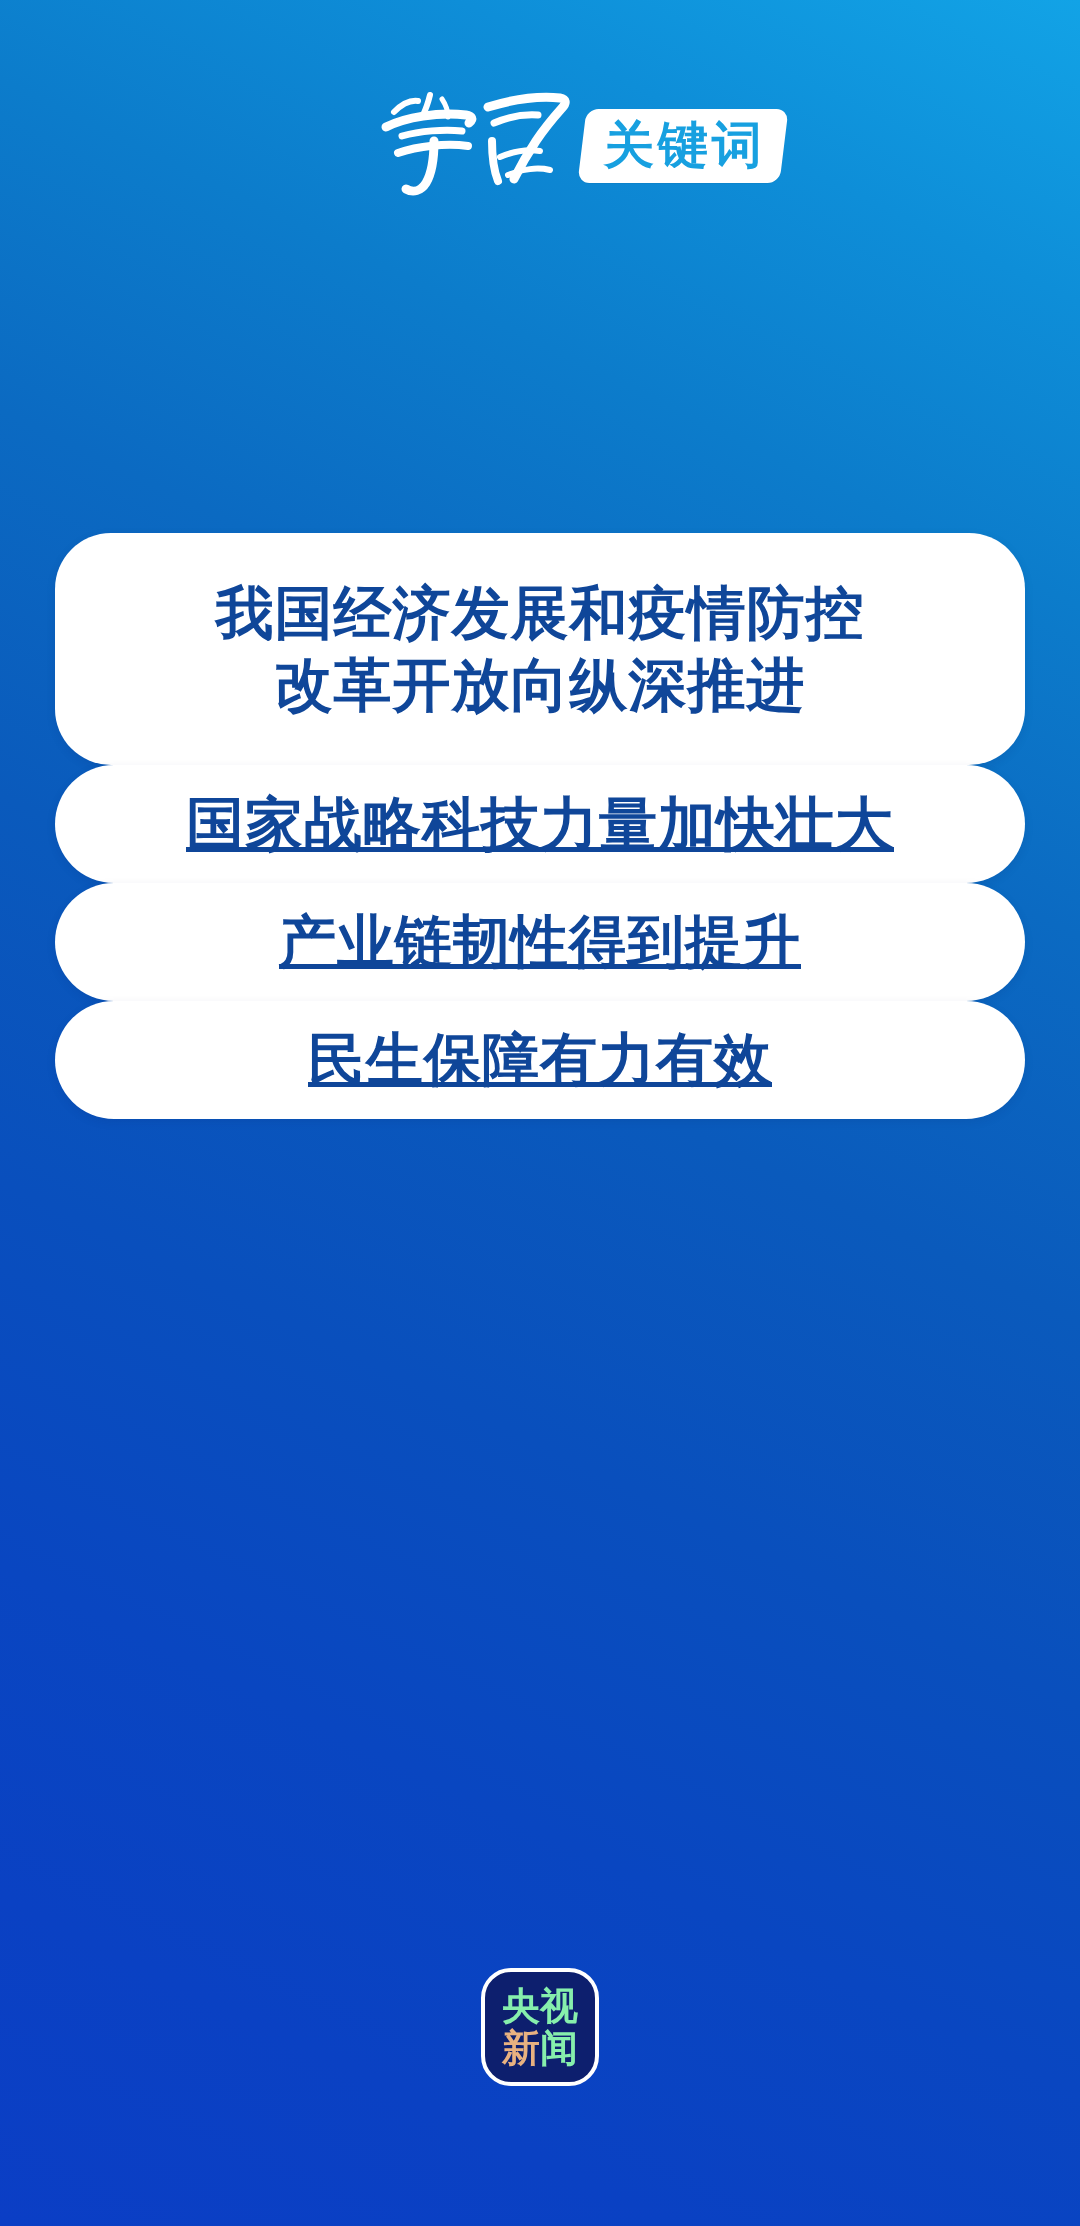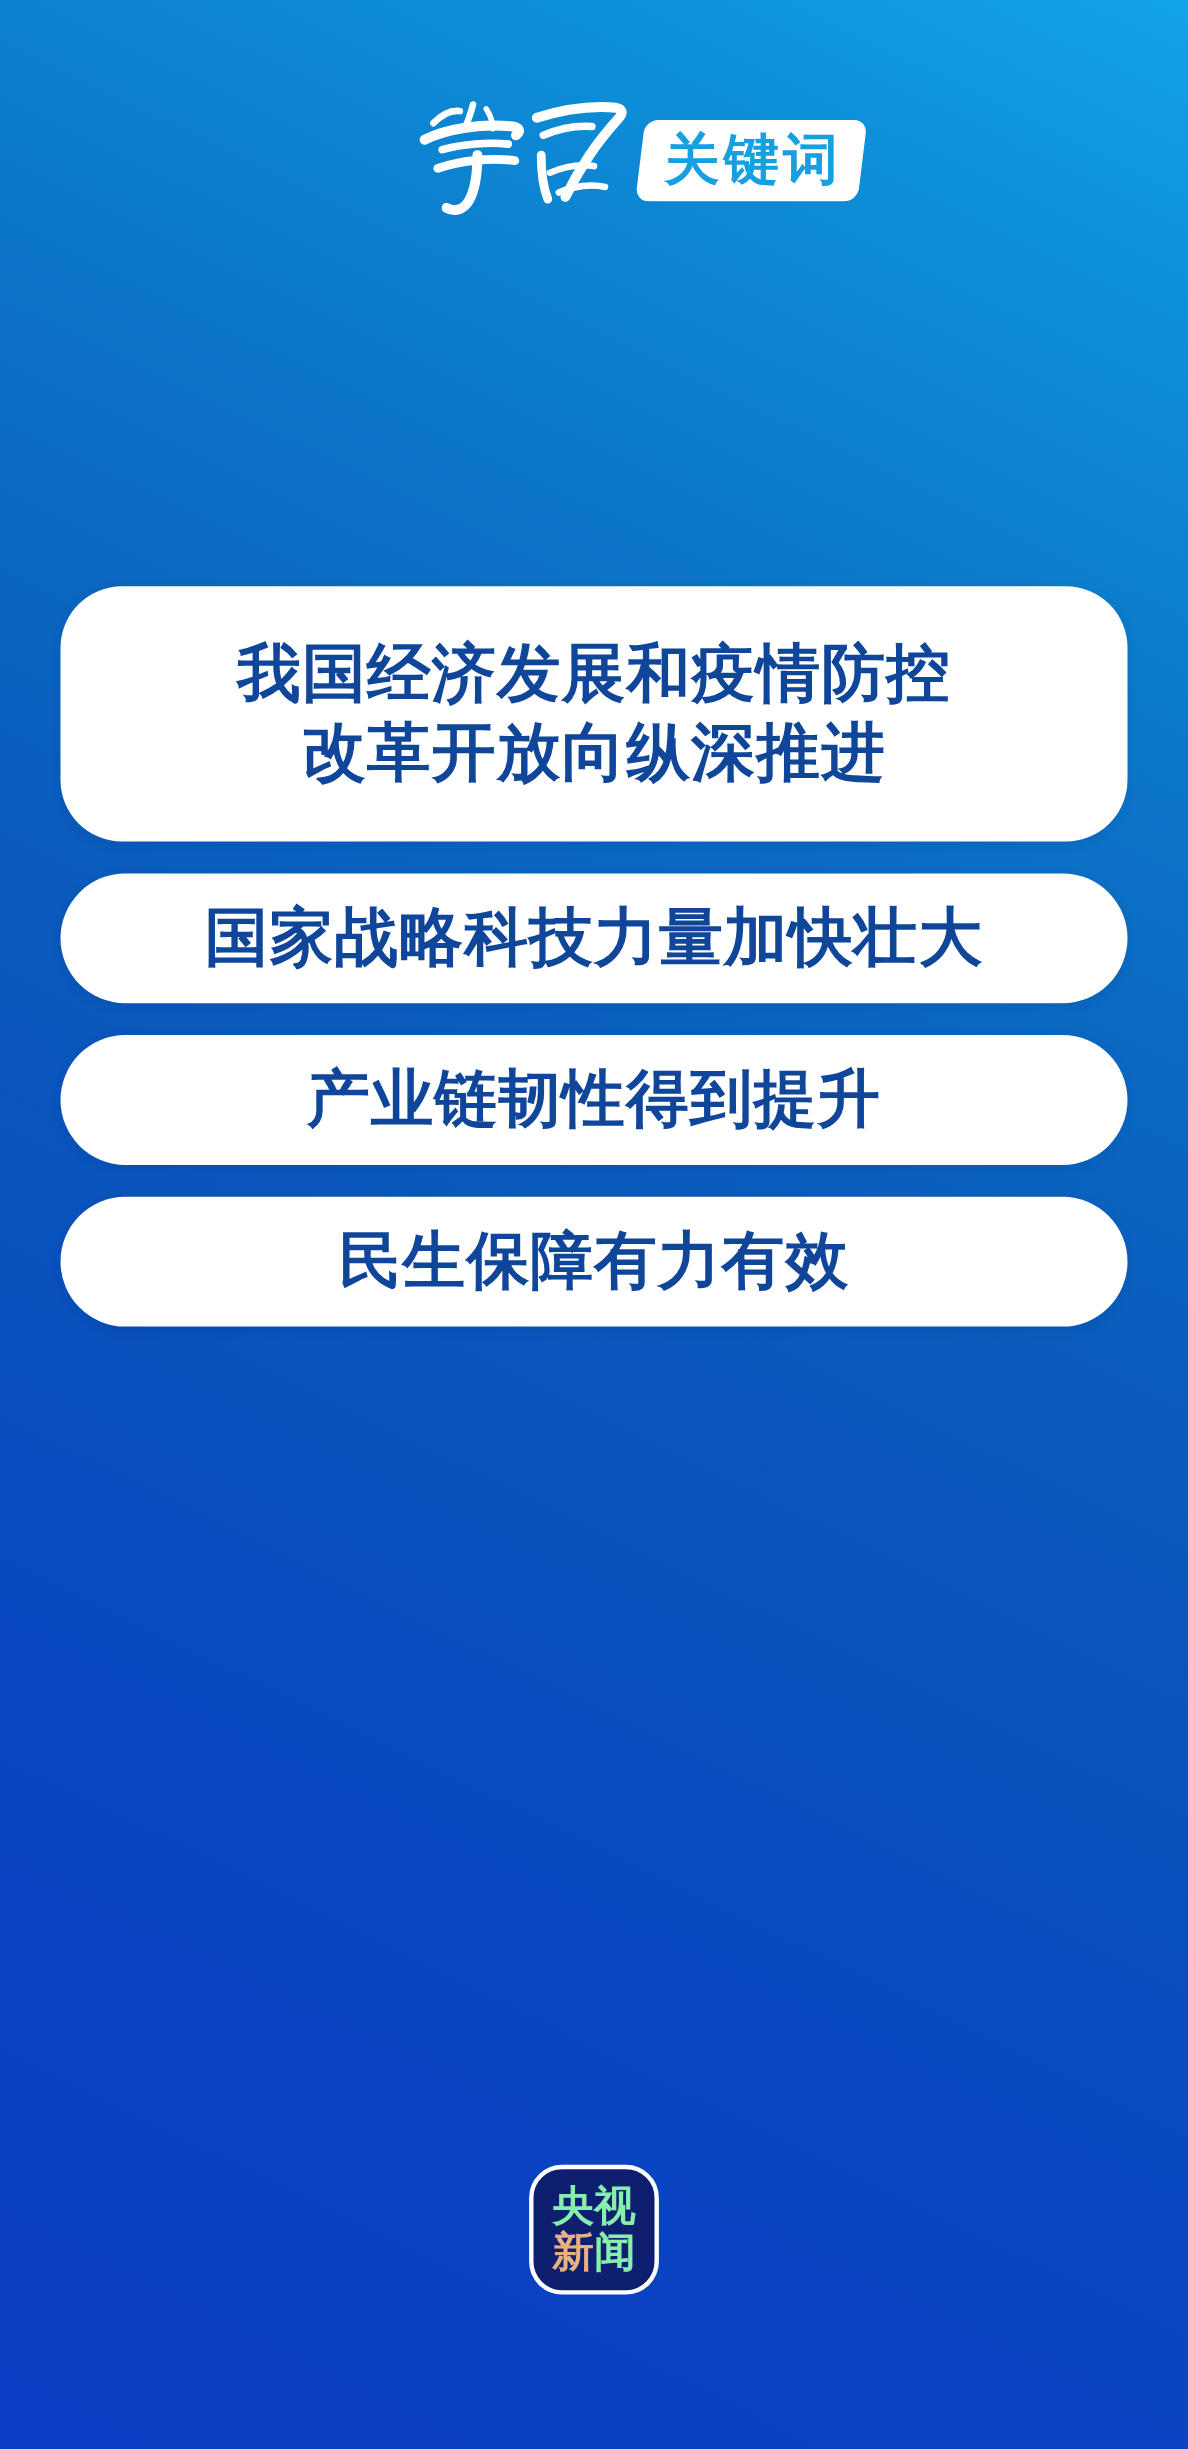--- a/index.html
+++ b/index.html
@@ -74,30 +74,30 @@
     background: #ffffff;
     border-radius: 58px;
     display: flex;
     flex-direction: column;
     align-items: center;
     justify-content: center;
     text-align: center;
     color: #0f4699;
     font-weight: 700;
     letter-spacing: 1px;
-    margin-bottom: 29px;
     box-shadow: 0 3px 10px rgba(4, 30, 90, 0.10);
   }
   .card.multiline {
     height: 232px;
     border-radius: 56px;
   }
   .card.single {
     height: 118px;
     border-radius: 59px;
+    text-decoration: underline;
   }
   .card .line {
     font-size: 59px;
     line-height: 1.04;
     white-space: nowrap;
   }
   .card.multiline .line { font-size: 58px; }
   .card.multiline .line + .line { margin-top: 12px; }
   .card.single .line { font-size: 58px; }
   .card.w-narrow .line { font-size: 57px; }

